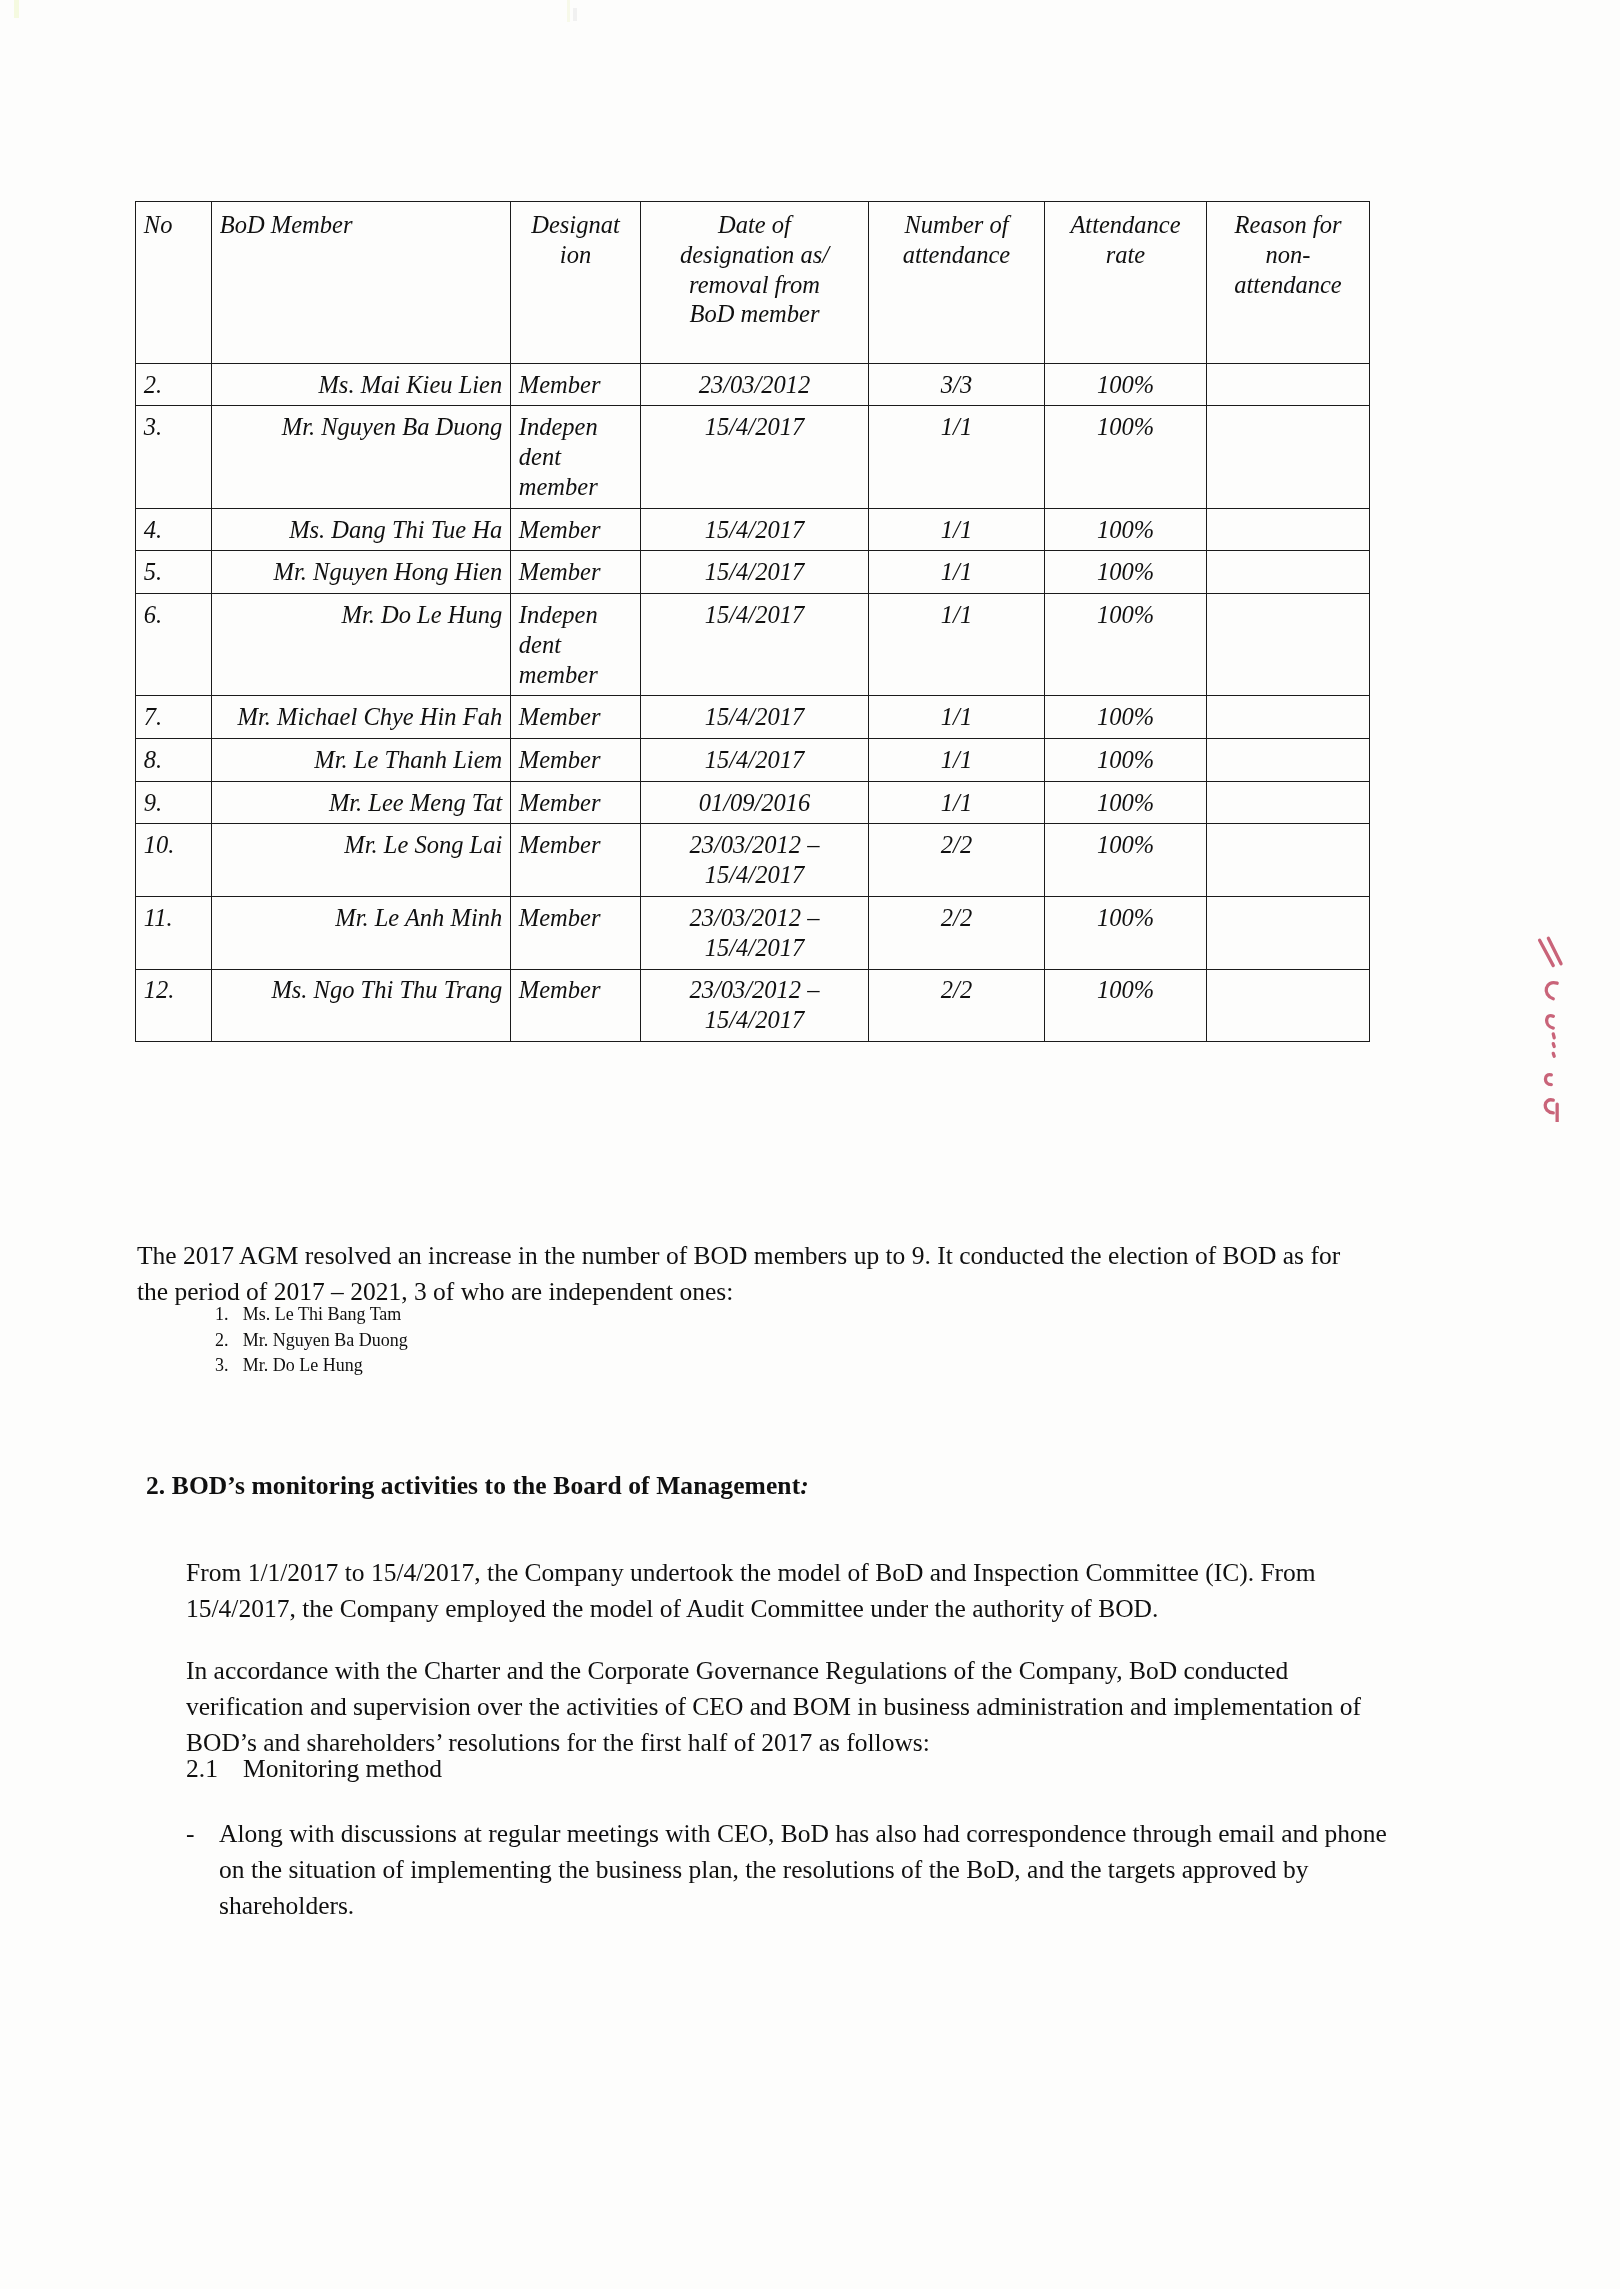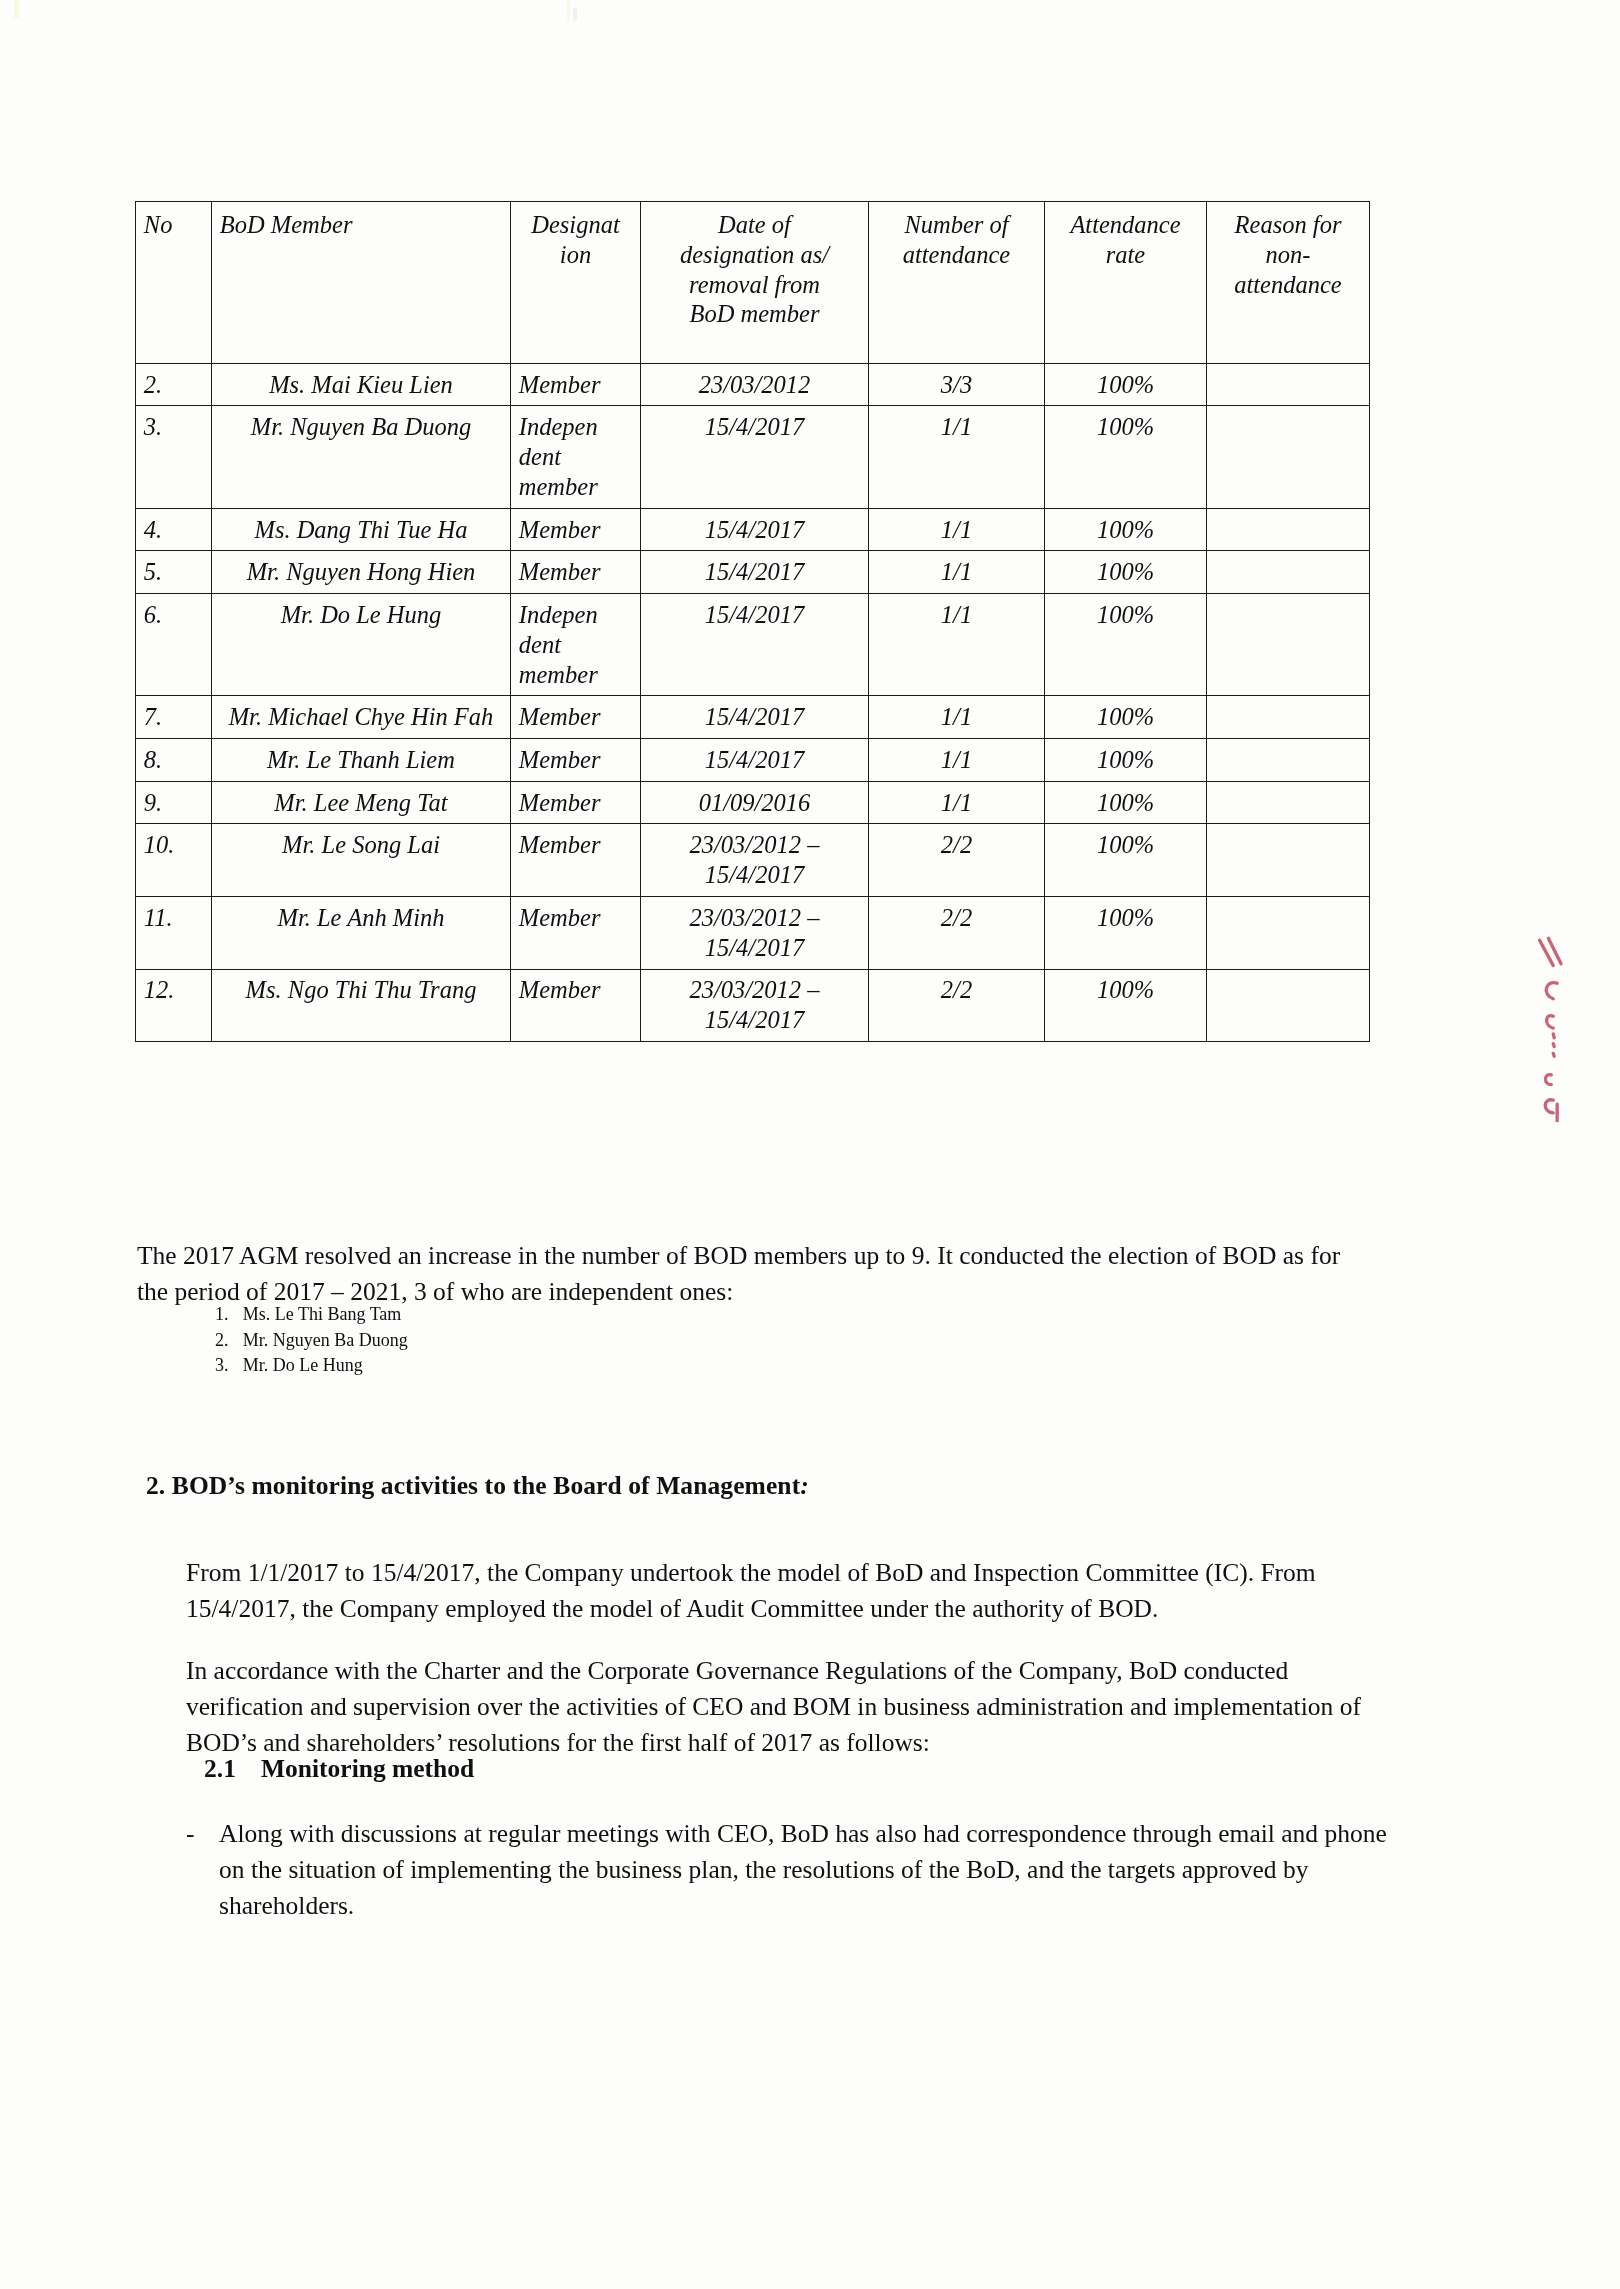--- a/index.html
+++ b/index.html
@@ -65,21 +65,21 @@
   th.c-member { width: 299px; }
   th.c-desig  { width: 130px; }
   th.c-date   { width: 228px; }
   th.c-num    { width: 176px; }
   th.c-rate   { width: 162px; }
   th.c-reason { width: 163px; }
 
   th.c-no, th.c-member { text-align: left !important; }
 
   td.no      { text-align: left; white-space: nowrap; }
-  td.member  { text-align: center; }
+  td.member  { text-align: right; }
   td.desig   { text-align: left; }
   td.date    { text-align: center; }
   td.num     { text-align: center; }
   td.rate    { text-align: center; }
   td.reason  { text-align: center; }
 
   
   .para {
     position: absolute;
     font-size: 25.5px;
@@ -112,25 +112,25 @@
     font-weight: bold;
     letter-spacing: 0.1px;
   }
   h3.section-head .it { font-style: italic; }
 
   .para.p1 { left: 186px; top: 1529px; width: 1194px; }
   .para.p2 { left: 186px; top: 1627px; width: 1194px; }
 
   h4.sub-head {
     position: absolute;
-    left: 204px;
+    left: 186px;
     top: 1754px;
     margin: 0;
     font-size: 25.5px;
-    font-weight: bold;
+    font-weight: normal;
   }
   h4.sub-head .num { display: inline-block; width: 57px; }
 
   .bullet-row {
     position: absolute;
     left: 186px;
     top: 1816px;
     width: 1201px;
     font-size: 25.5px;
     line-height: 1.42;

